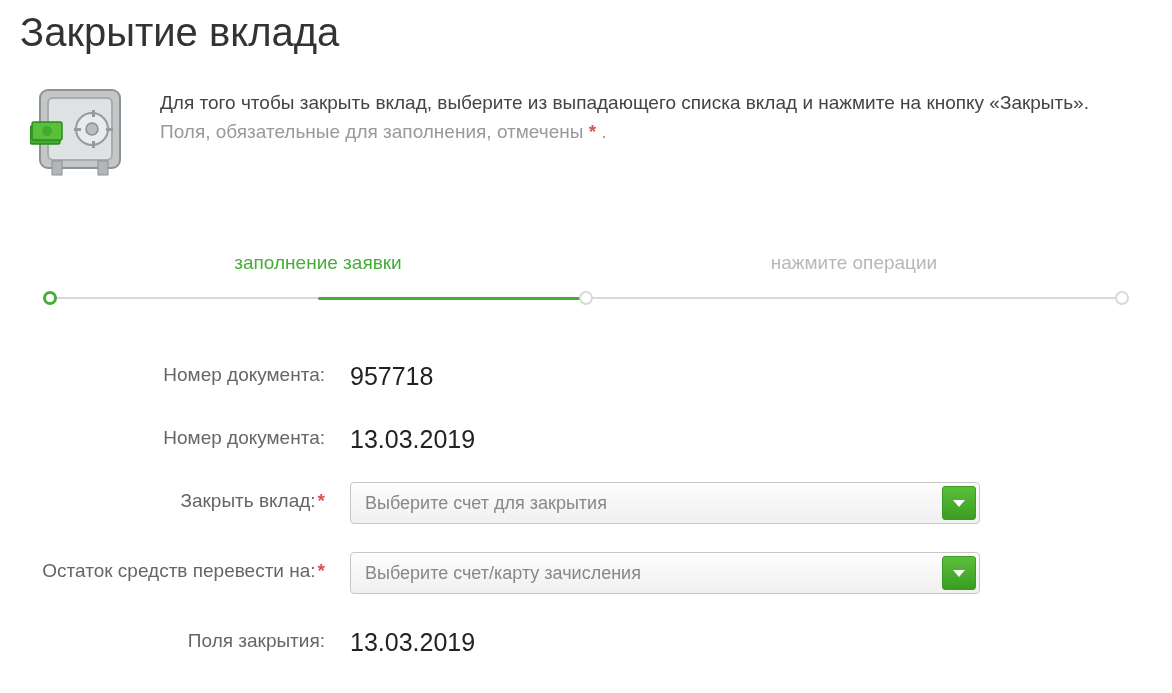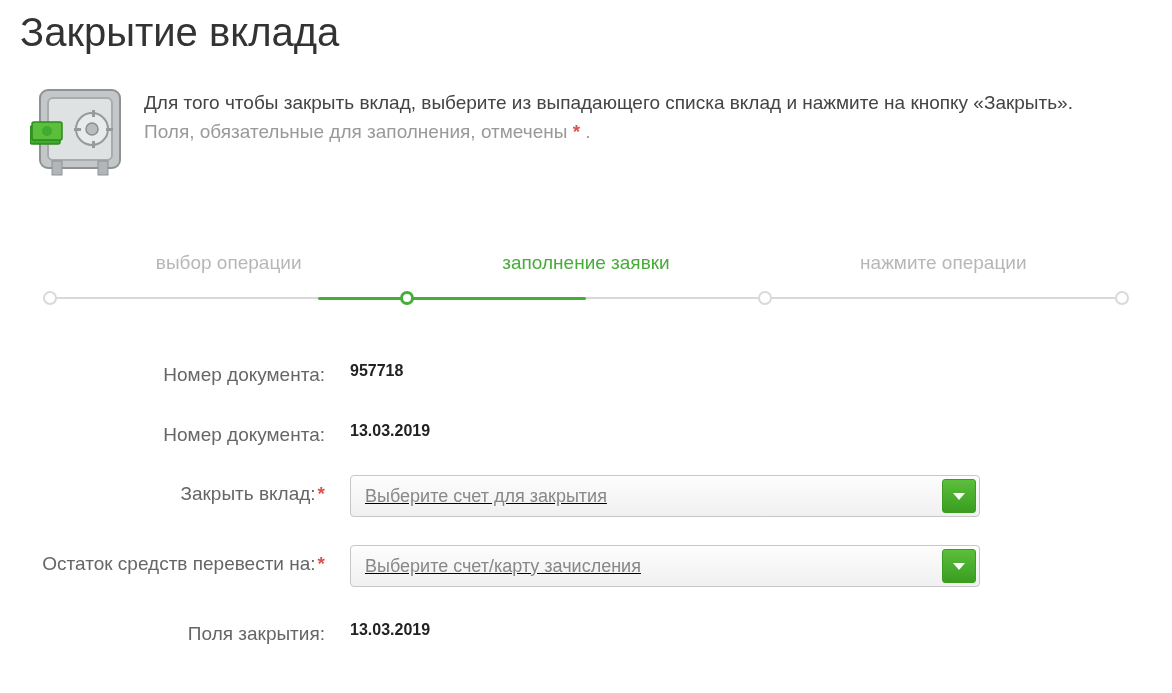--- a/index.html
+++ b/index.html
@@ -11,21 +11,21 @@
     }
     .page-title {
       font-size: 40px;
       font-weight: 400;
       color: #333;
       margin-bottom: 33px;
     }
     .intro-block {
       display: flex;
       align-items: flex-start;
-      gap: 14px;
+      gap: 30px;
       margin-bottom: 70px;
     }
     .safe-icon-wrap {
       flex-shrink: 0;
       margin-left: 10px;
     }
     .intro-text {
       font-size: 19px;
       line-height: 1.55;
       color: #444;
@@ -119,29 +119,28 @@
       font-size: 19px;
       color: #666;
       padding-right: 25px;
       padding-top: 6px;
       line-height: 1.35;
     }
     .form-label .asterisk {
       margin-left: 2px;
     }
     .form-value {
-      font-size: 16px;
+      font-size: 25px;
       color: #222;
-      font-weight: 700;
+      font-weight: 400;
       padding-top: 6px;
     }
     .select-wrap {
       position: relative;
       width: 630px;
-      text-decoration: underline;
     }
     .select-box {
       width: 100%;
       height: 42px;
       border: 1px solid #c7c7c7;
       border-radius: 4px;
       background: linear-gradient(to bottom, #fdfdfd, #f0f0f0);
       display: flex;
       align-items: center;
       padding: 0 50px 0 14px;
@@ -201,24 +200,20 @@
       <span>Поля, обязательные для заполнения, отмечены </span><span class="asterisk">*</span><span> .</span>
     </div>
   </div>
 </div>
 
 <div class="progress-wrap">
   <div class="progress-line"></div>
   <div class="progress-line-active"></div>
   <div class="progress-steps">
     <div class="progress-step">
-      <span class="step-label muted">выбор операции</span>
-      <span class="step-circle left"></span>
-    </div>
-    <div class="progress-step">
       <span class="step-label active">заполнение заявки</span>
       <span class="step-circle left active"></span>
     </div>
     <div class="progress-step">
       <span class="step-label muted">нажмите операции</span>
       <span class="step-circle left"></span>
     </div>
   </div>
   <span class="progress-end-circle"></span>
 </div>

